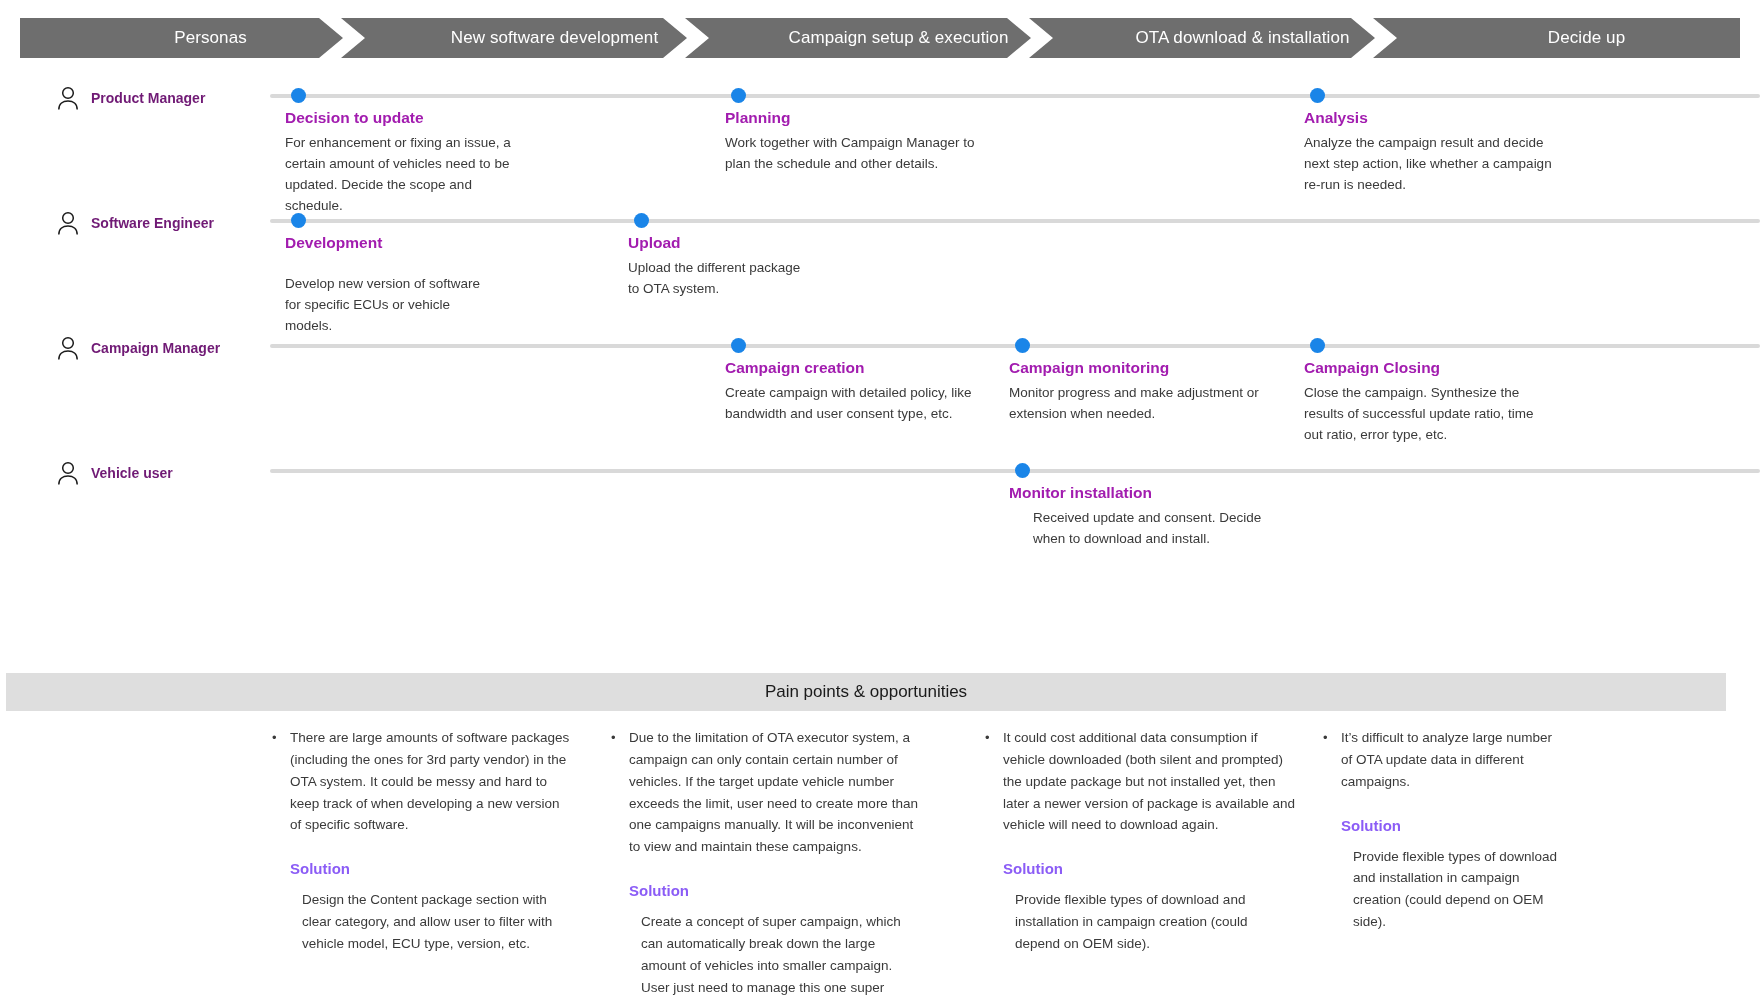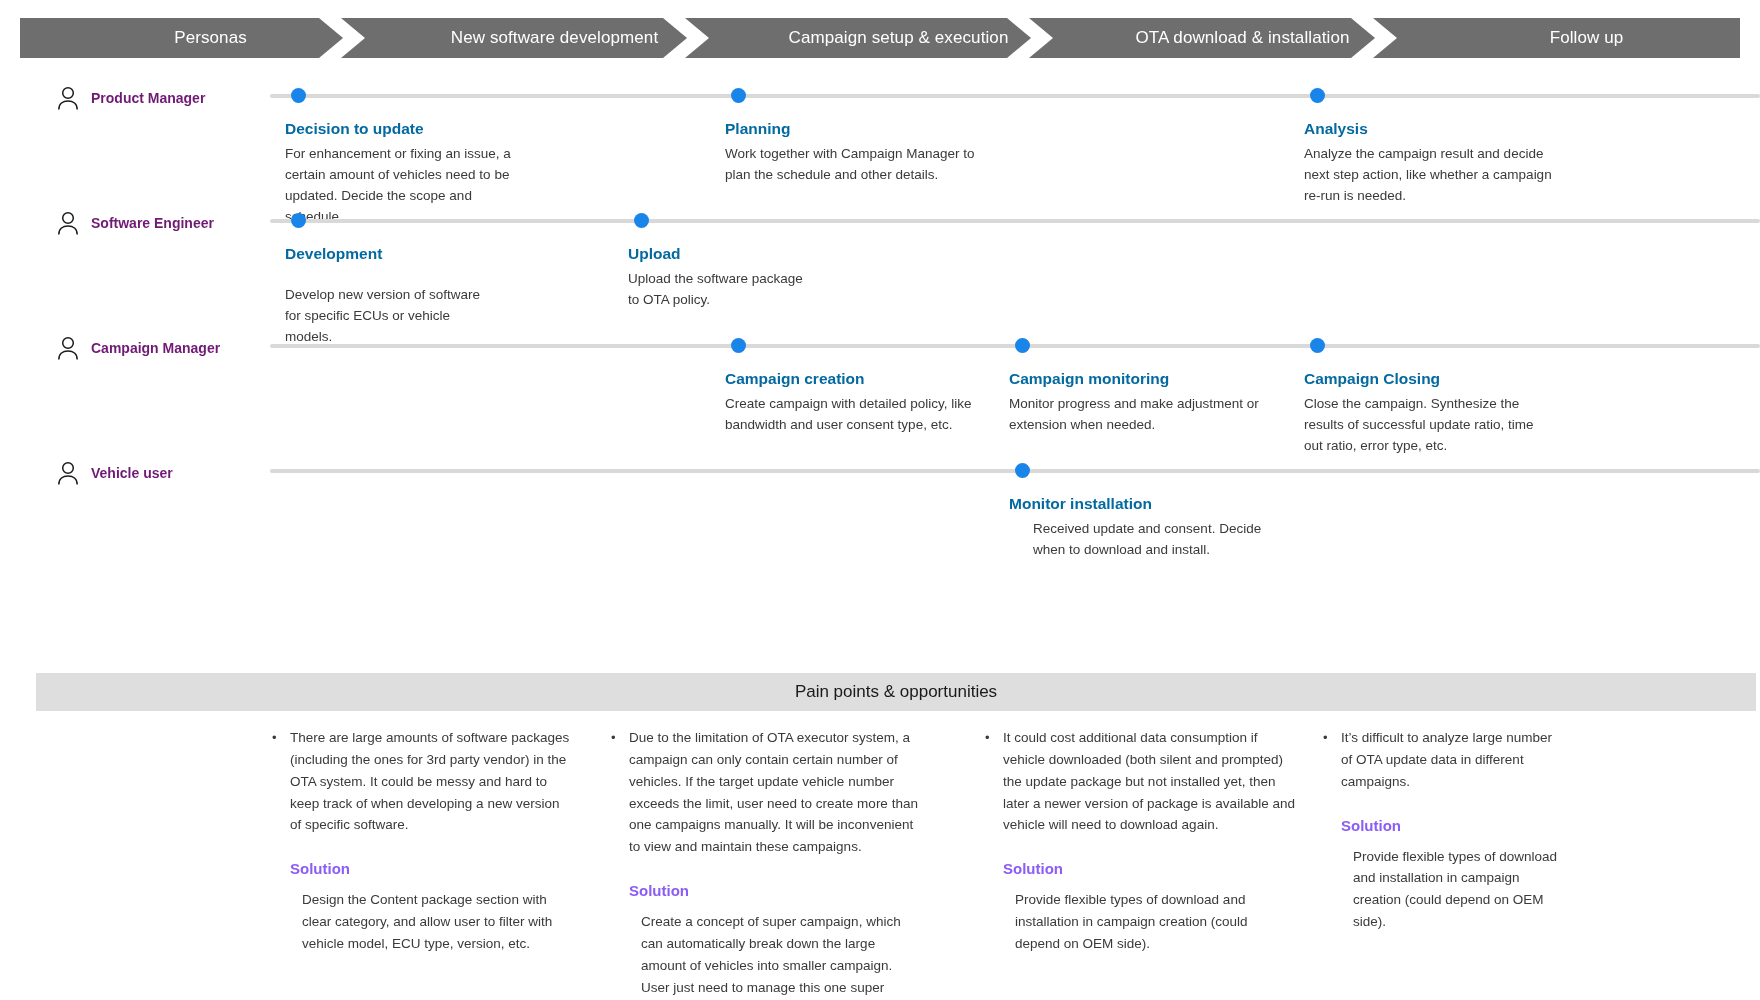--- a/index.html
+++ b/index.html
@@ -106,35 +106,35 @@
   }
   .node-body {
     position: absolute;
     left: -6px;
     top: 21px;
     width: 300px;
   }
   .node-title {
     font-size: 15.5px;
     font-weight: bold;
-    color: #0369a1;
-    margin: 11px 0 6px 0;
+    color: #a21caf;
+    margin: 0 0 6px 0;
     white-space: nowrap;
   }
   .node-desc {
     font-size: 13.5px;
     line-height: 1.55;
     color: #3a3a3a;
     margin: 0;
   }
 
   
   .pain-band {
     position: absolute;
-    left: 36px;
+    left: 6px;
     top: 673px;
     width: 1720px;
     height: 38px;
     background: #dedede;
     display: flex;
     align-items: center;
     justify-content: center;
   }
   .pain-band-title {
     font-size: 17px;
@@ -209,21 +209,21 @@
       <path d="M0,0 L22,0 L46,20 L22,40 L0,40 L24,20 Z" fill="#ffffff"></path>
     </svg>
   </div>
   <div class="phase-cell">
     <span class="phase-label">OTA download &amp; installation</span>
     <svg class="chevron-sep" viewBox="0 0 46 40" preserveAspectRatio="none">
       <path d="M0,0 L22,0 L46,20 L22,40 L0,40 L24,20 Z" fill="#ffffff"></path>
     </svg>
   </div>
   <div class="phase-cell">
-    <span class="phase-label">Follow up</span>
+    <span class="phase-label">Decide up</span>
   </div>
 </div>
 
 <div class="rows">
 
   <div class="persona-row" style="height:125px;">
     <div class="persona-name-wrap" style="top:26px;">
       <svg class="persona-icon" viewBox="0 0 22 24">
         <circle cx="11" cy="7" r="5.3" fill="none" stroke="#1a1a1a" stroke-width="1.5"></circle>
         <path d="M1.8,23.5 C1.8,17.6 6,15 11,15 C16,15 20.2,17.6 20.2,23.5" fill="none" stroke="#1a1a1a" stroke-width="1.5"></path>
@@ -272,21 +272,21 @@
       <div class="node-body">
         <div class="node-title">Development</div>
         <p class="node-desc" style="width:205px;margin-top:22px;">Develop new version of software for specific ECUs or vehicle models.</p>
       </div>
     </div>
 
     <div class="node" style="left:634px; top:28px;">
       <div class="node-dot"></div>
       <div class="node-body">
         <div class="node-title">Upload</div>
-        <p class="node-desc" style="width:180px;">Upload the software package to OTA policy.</p>
+        <p class="node-desc" style="width:180px;">Upload the different package to OTA system.</p>
       </div>
     </div>
   </div>
 
   <div class="persona-row" style="height:125px;">
     <div class="persona-name-wrap" style="top:26px;">
       <svg class="persona-icon" viewBox="0 0 22 24">
         <circle cx="11" cy="7" r="5.3" fill="none" stroke="#1a1a1a" stroke-width="1.5"></circle>
         <path d="M1.8,23.5 C1.8,17.6 6,15 11,15 C16,15 20.2,17.6 20.2,23.5" fill="none" stroke="#1a1a1a" stroke-width="1.5"></path>
       </svg>

